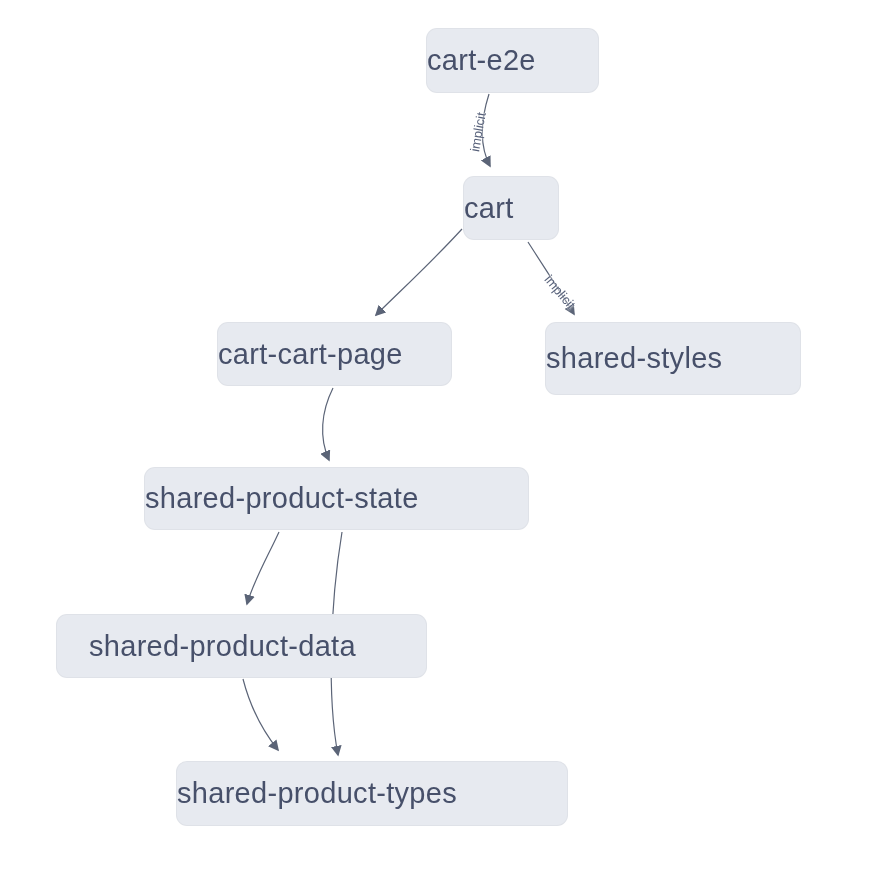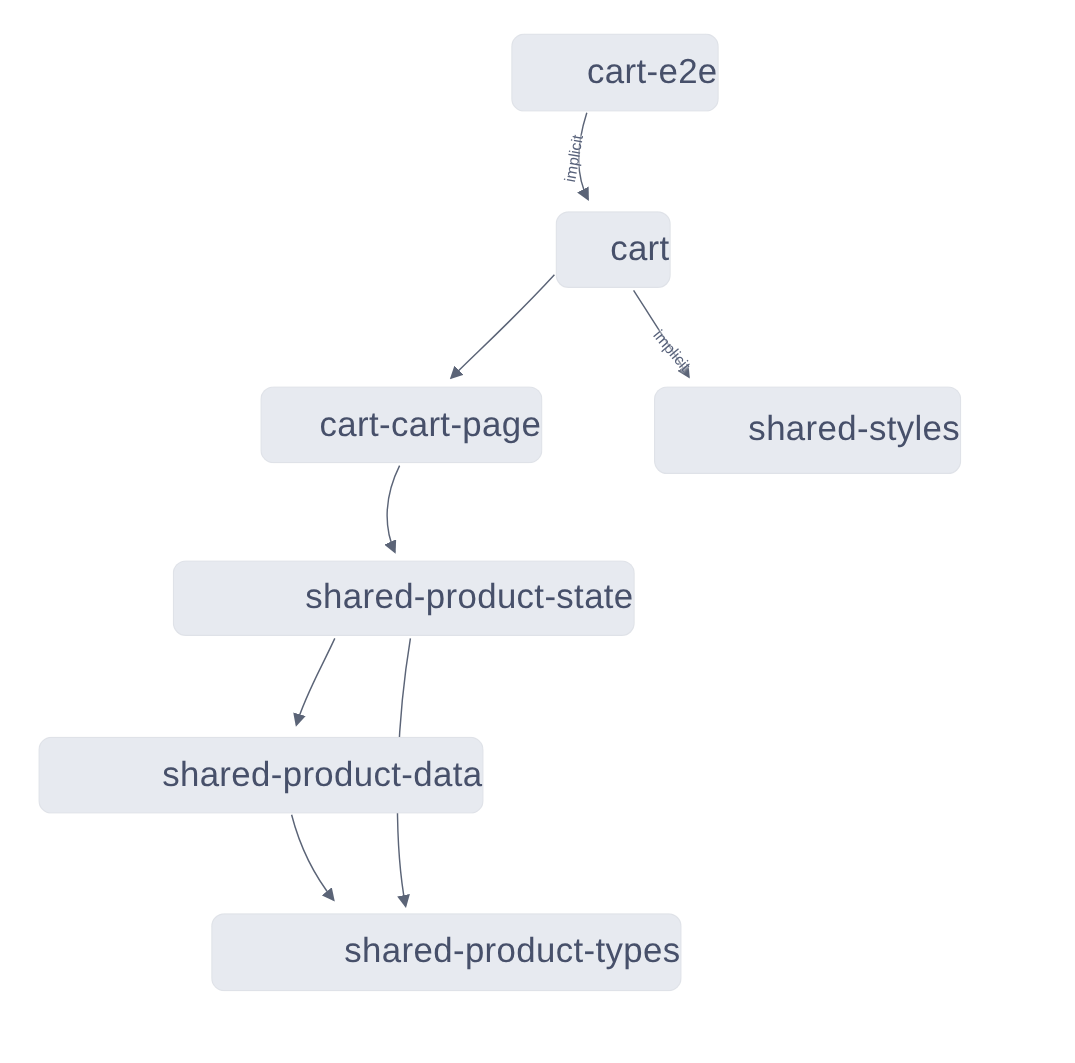--- a/index.html
+++ b/index.html
@@ -28,33 +28,33 @@
   }
   .node {
     position: absolute;
     z-index: 2;
     background: #e7eaf0;
     border: 1px solid rgba(0,0,0,0.03);
     border-radius: 11px;
     box-sizing: border-box;
     display: flex;
     align-items: center;
-    justify-content: flex-end;
+    justify-content: flex-start;
     color: #47506a;
     font-size: 29px;
     letter-spacing: 0.3px;
     white-space: nowrap;
     cursor: pointer;
   }
   .node-cart-e2e            { left: 426px; top: 28px;  width: 173px; height: 65px; }
   .node-cart                { left: 463px; top: 176px; width: 96px; height: 64px; }
   .node-cart-cart-page      { left: 217px; top: 322px; width: 235px; height: 64px; }
   .node-shared-styles       { left: 545px; top: 322px; width: 256px; height: 73px; }
   .node-shared-product-state{ left: 144px; top: 467px; width: 385px; height: 63px; }
-  .node-shared-product-data { left: 32px;  top: 614px; width: 371px; height: 64px; }
+  .node-shared-product-data { left: 56px;  top: 614px; width: 371px; height: 64px; padding-left: 32px; }
   .node-shared-product-types{ left: 176px; top: 761px; width: 392px; height: 65px; }
   .edge-label {
     position: absolute;
     z-index: 3;
     font-size: 13px;
     color: #57617a;
     white-space: nowrap;
     text-shadow: 0 0 3px #ffffff, 0 0 2px #ffffff;
     pointer-events: none;
   }

